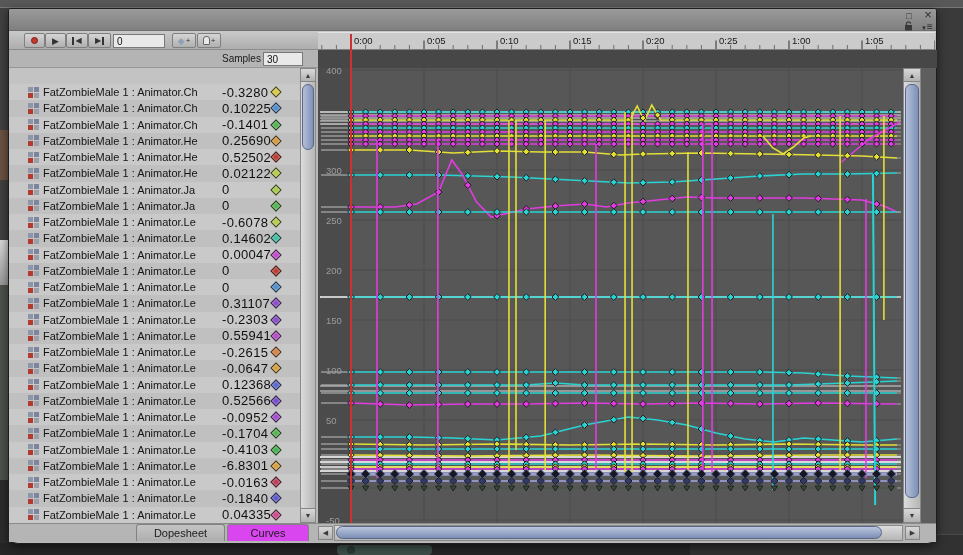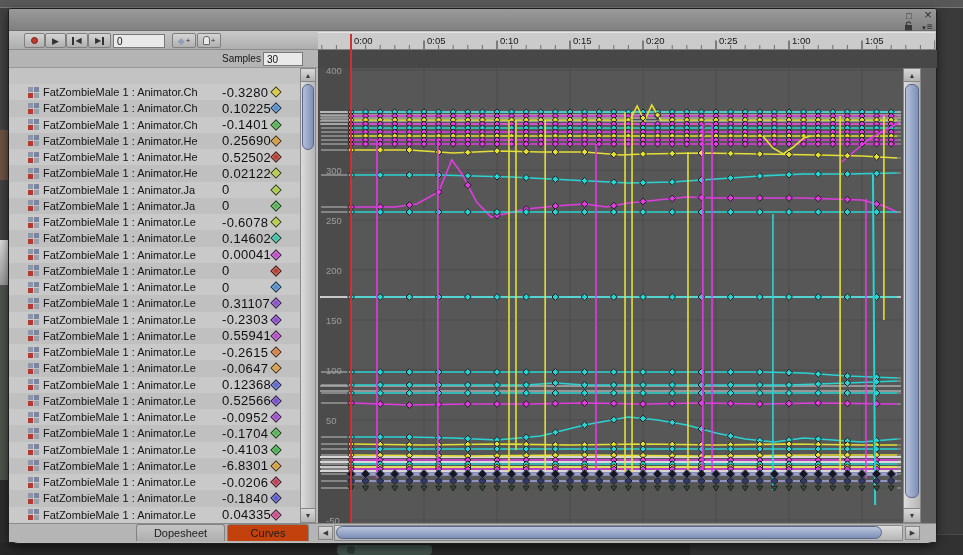--- a/index.html
+++ b/index.html
@@ -57,21 +57,21 @@
   .sbbtn{position:absolute;background:linear-gradient(#d8d8d8,#b2b2b2);border:1px solid #868686;
          display:flex;align-items:center;justify-content:center;font-size:7px;color:#3a3a3a}
   .sbthumb-v{position:absolute;border-radius:6px;background:linear-gradient(90deg,#b4c0da,#7e90b6);border:1px solid #5a678a}
   .sbthumb-h{position:absolute;border-radius:7px;background:linear-gradient(#bac6de,#7c8eb4);border:1px solid #5a678a}
 
   
   .bottombar{position:absolute;left:9px;top:523px;width:927px;height:19px;background:#b5b5b5;border-top:1px solid #8b8b8b}
   .btab{position:absolute;top:524px;height:17px;border:1px solid #828282;border-bottom:none;border-radius:3px 3px 0 0;
         font-size:11px;color:#1c1c1c;display:flex;align-items:center;justify-content:center}
   .btab.inactive{background:linear-gradient(#c4c4c4,#aeaeae)}
-  .btab.active{background:#c2410c}
+  .btab.active{background:#d946ef}
 
   .playhead{position:absolute;left:350px;top:34px;width:2px;height:489px;background:#cd3131;z-index:4}
 
   .recdot{width:7px;height:7px;border-radius:50%;background:#c4372b;border:1px solid #7e2018}
   .evmarker{width:7px;height:9px;background:#e8e8e8;border:1px solid #666;border-radius:3px 3px 1px 1px}
 </style>
 </head>
 <body>
 
 <div class="stage">
@@ -300,21 +300,21 @@
           <span class="pdia" style="background: rgb(62, 191, 167);"></span>
         </div>
         <div class="prow">
           <span class="picon">
             <i style="left:0;top:0;background:#8d96a8"></i>
             <i style="left:6px;top:0;background:#7b85a0"></i>
             <i style="left:0;top:6px;background:#b23a30"></i>
             <i style="left:6px;top:6px;background:#9aa0aa"></i>
           </span>
           <span class="pname">FatZombieMale 1 : Animator.Le</span>
-          <span class="pval">0.00041</span>
+          <span class="pval">0.00047</span>
           <span class="pdia" style="background: rgb(195, 74, 208);"></span>
         </div>
         <div class="prow">
           <span class="picon">
             <i style="left:0;top:0;background:#8d96a8"></i>
             <i style="left:6px;top:0;background:#7b85a0"></i>
             <i style="left:0;top:6px;background:#b23a30"></i>
             <i style="left:6px;top:6px;background:#9aa0aa"></i>
           </span>
           <span class="pname">FatZombieMale 1 : Animator.Le</span>
@@ -454,21 +454,21 @@
           <span class="pdia" style="background: rgb(216, 159, 62);"></span>
         </div>
         <div class="prow">
           <span class="picon">
             <i style="left:0;top:0;background:#8d96a8"></i>
             <i style="left:6px;top:0;background:#7b85a0"></i>
             <i style="left:0;top:6px;background:#b23a30"></i>
             <i style="left:6px;top:6px;background:#9aa0aa"></i>
           </span>
           <span class="pname">FatZombieMale 1 : Animator.Le</span>
-          <span class="pval">-0.0206</span>
+          <span class="pval">-0.0163</span>
           <span class="pdia" style="background: rgb(192, 58, 85);"></span>
         </div>
         <div class="prow">
           <span class="picon">
             <i style="left:0;top:0;background:#8d96a8"></i>
             <i style="left:6px;top:0;background:#7b85a0"></i>
             <i style="left:0;top:6px;background:#b23a30"></i>
             <i style="left:6px;top:6px;background:#9aa0aa"></i>
           </span>
           <span class="pname">FatZombieMale 1 : Animator.Le</span>

